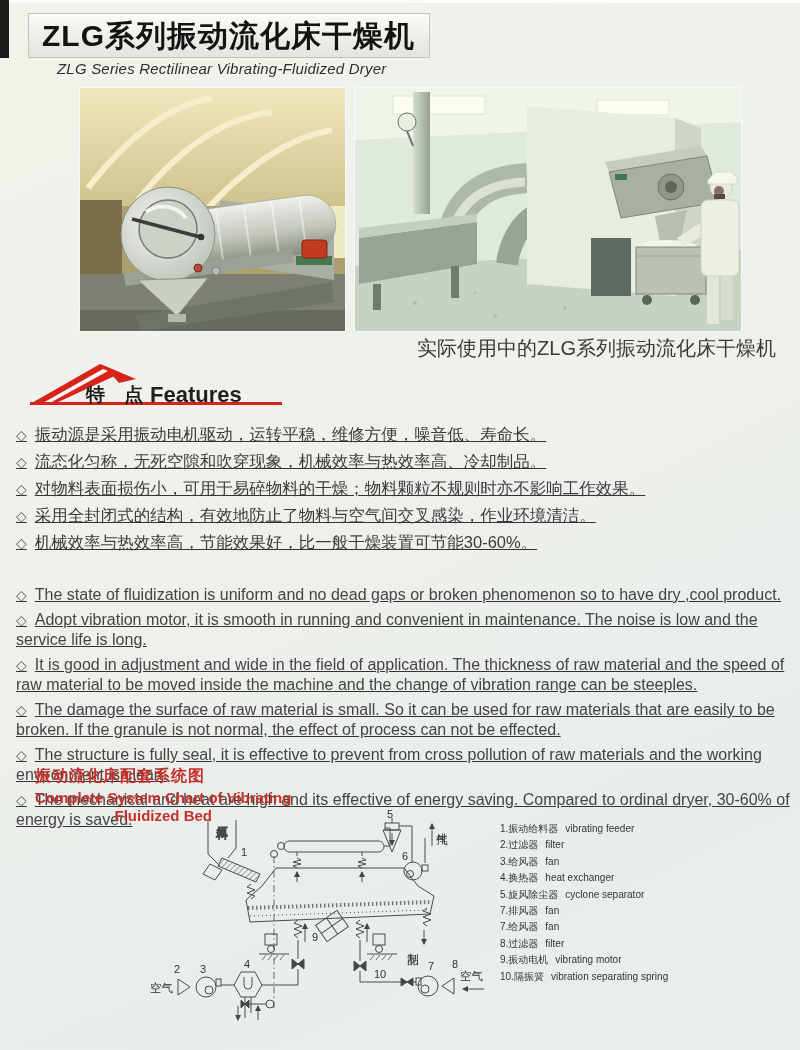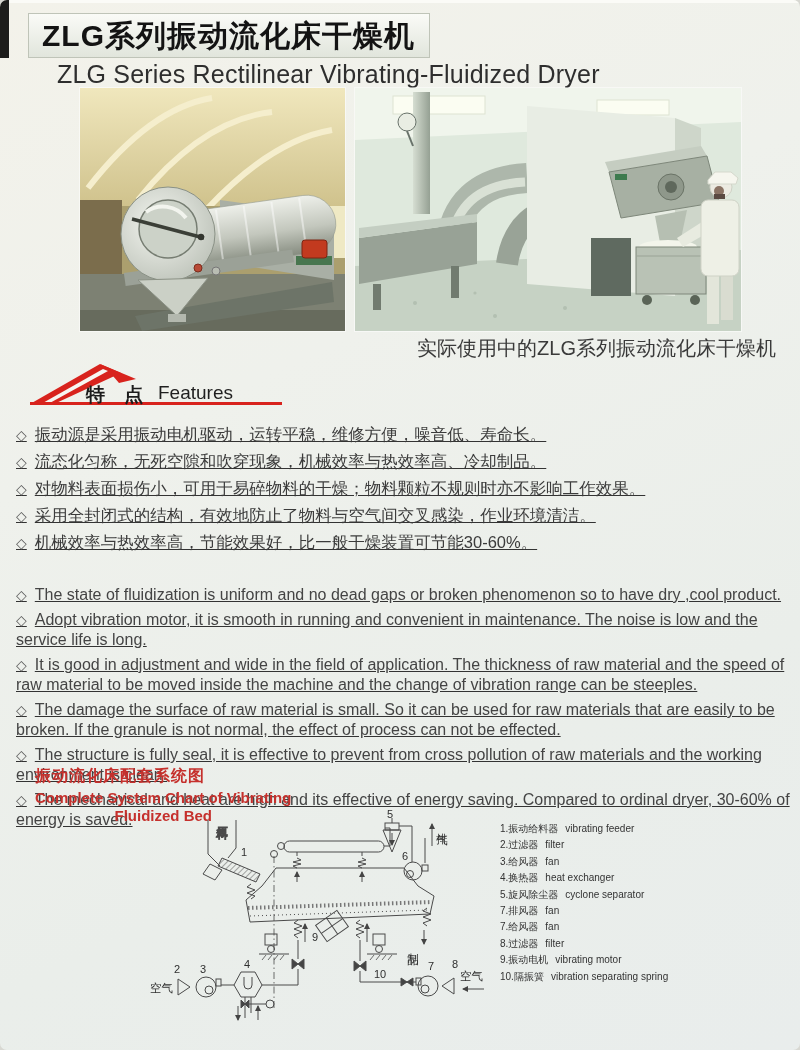--- a/index.html
+++ b/index.html
@@ -1,38 +1,38 @@
 <!DOCTYPE html>
 <html><head>
 <meta charset="utf-8">
 <style>
   html,body{margin:0;padding:0;background:#d8d8d2;}
   .page{position:relative;width:800px;height:1050px;overflow:hidden;
     background:linear-gradient(155deg,#f3f2ea 0%,#eff1ec 35%,#eaeeea 70%,#e9edec 100%);
-    font-family:"Liberation Sans","DejaVu Sans",sans-serif;color:#333;border-radius:7px;}
+    font-family:"Liberation Sans","DejaVu Sans",sans-serif;color:#333;}
   .corner-strip{position:absolute;left:0;top:0;width:9px;height:58px;background:#1d1d1b;}
   .topline{position:absolute;left:0;top:0;width:800px;height:3px;background:#fbfbf7;}
 
   .title-box{position:absolute;left:28px;top:13px;width:402px;height:45px;
     background:linear-gradient(#fafbf7,#e1e5dc);border:1px solid #bfc4b8;box-sizing:border-box;}
   .title-zh{font-size:30px;font-weight:bold;color:#131313;line-height:43px;padding-left:13px;
     letter-spacing:1px;white-space:nowrap;}
-  .subtitle{position:absolute;left:57px;top:60px;font-size:25px;color:#2e2e2e;letter-spacing:.2px;}
+  .subtitle{position:absolute;left:57px;top:60px;font-size:15px;color:#2e2e2e;letter-spacing:.2px;font-style:italic;}
 
   .photo{position:absolute;top:88px;height:243px;box-shadow:0 0 0 1px rgba(255,255,255,.5);}
   .photo svg{display:block;width:100%;height:100%;}
   .photo-left{left:80px;width:265px;}
   .photo-right{left:355px;width:386px;}
   .caption{position:absolute;left:376px;top:335px;width:400px;text-align:right;
     font-size:20px;color:#3a3a3a;}
 
   .feat-svg{position:absolute;left:24px;top:360px;width:270px;height:50px;}
   .feat-zh{position:absolute;left:86px;top:382px;font-size:19px;font-weight:bold;
     letter-spacing:7px;color:#1c1c1c;}
-  .feat-en{position:absolute;left:158px;top:382px;font-size:19px;color:#1f1f1f;}
+  .feat-en{position:absolute;left:150px;top:382px;font-size:22px;color:#1f1f1f;font-weight:bold;}
 
   .flist{position:absolute;left:16px;width:779px;text-decoration:underline;}
   .flist-zh{top:424px;}
   .flist-en{top:585px;}
   .fitem{margin:0 0 6px 0;font-size:16.5px;line-height:20px;color:#3b3b3b;}
   .flist-en .fitem{font-size:16px;margin-bottom:5px;color:#444;}
   .dia{color:#5a5a5a;margin-right:8px;font-size:14px;}
 
   .chart-title{position:absolute;left:35px;top:766px;color:#c5302c;}
   .ct-zh{font-size:16px;font-weight:bold;letter-spacing:1px;margin:0 0 2px 0;}

